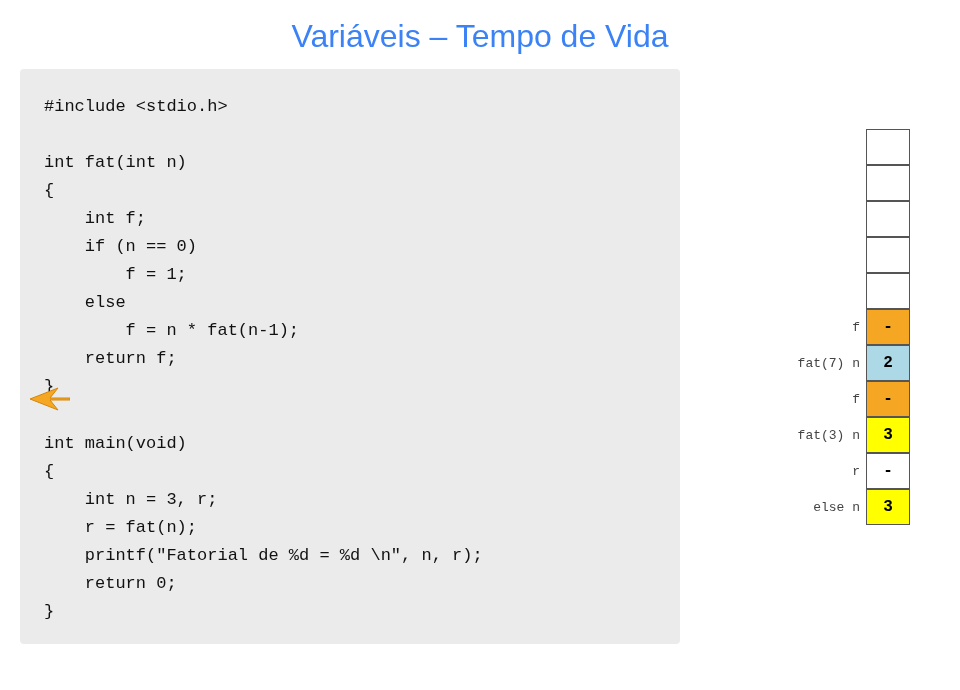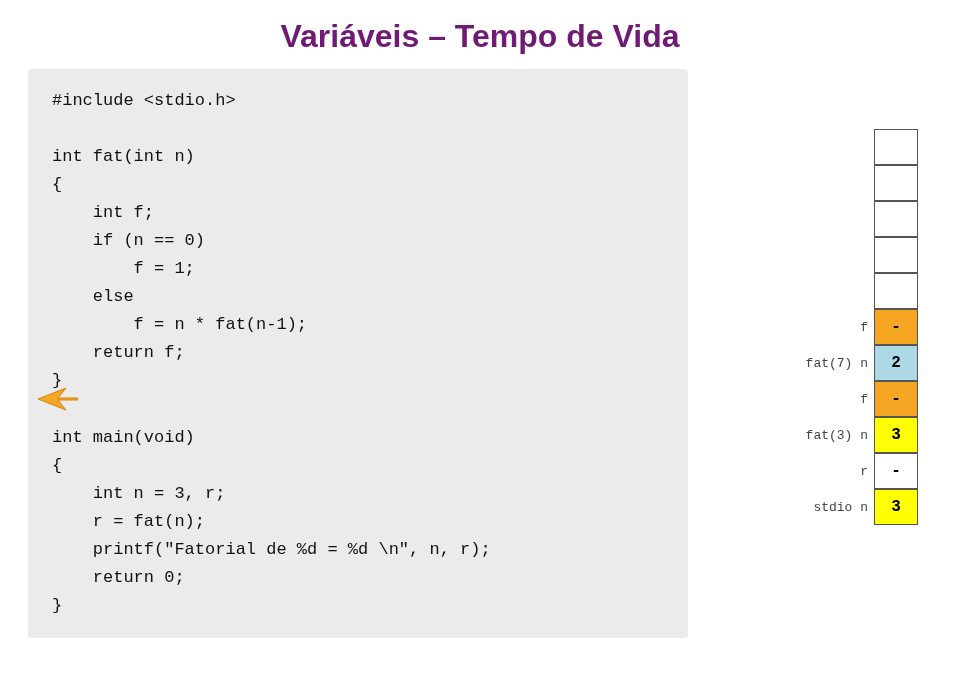--- a/index.html
+++ b/index.html
@@ -9,41 +9,40 @@
       font-family: Arial, sans-serif;
       width: 960px;
       height: 690px;
       overflow: hidden;
       position: relative;
     }
 
     .page-title {
       text-align: center;
       font-size: 32px;
-      font-weight: bold;
+      font-weight: normal;
       padding: 18px 0 14px 0;
-      color: #701a75;
+      color: #3b82f6;
     }
 
     .main-layout {
       display: flex;
       flex-direction: row;
       align-items: flex-start;
       padding: 0 20px;
       gap: 30px;
     }
 
     .code-panel {
       background: #ebebeb;
       border-radius: 4px;
-      padding: 18px 24px 18px 24px;
+      padding: 24px 24px 18px 24px;
       flex: 0 0 660px;
       min-height: 560px;
       position: relative;
-      margin-left: 8px;
     }
 
     .code-block {
       font-family: 'Courier New', Courier, monospace;
       font-size: 17px;
       color: #111;
       line-height: 1.65;
       white-space: pre;
     }
 
@@ -204,19 +203,19 @@
         <span class="stack-section-label">fat(3) n</span>
         <div class="stack-cell yellow">3</div>
       </div>
 
       <div class="stack-row">
         <span class="stack-section-label">r</span>
         <div class="stack-cell empty">-</div>
       </div>
 
       <div class="stack-row">
-        <span class="stack-section-label">stdio  n</span>
+        <span class="stack-section-label">else  n</span>
         <div class="stack-cell yellow">3</div>
       </div>
 
     </div>
   </div>
 </div>
 
 </body></html>

